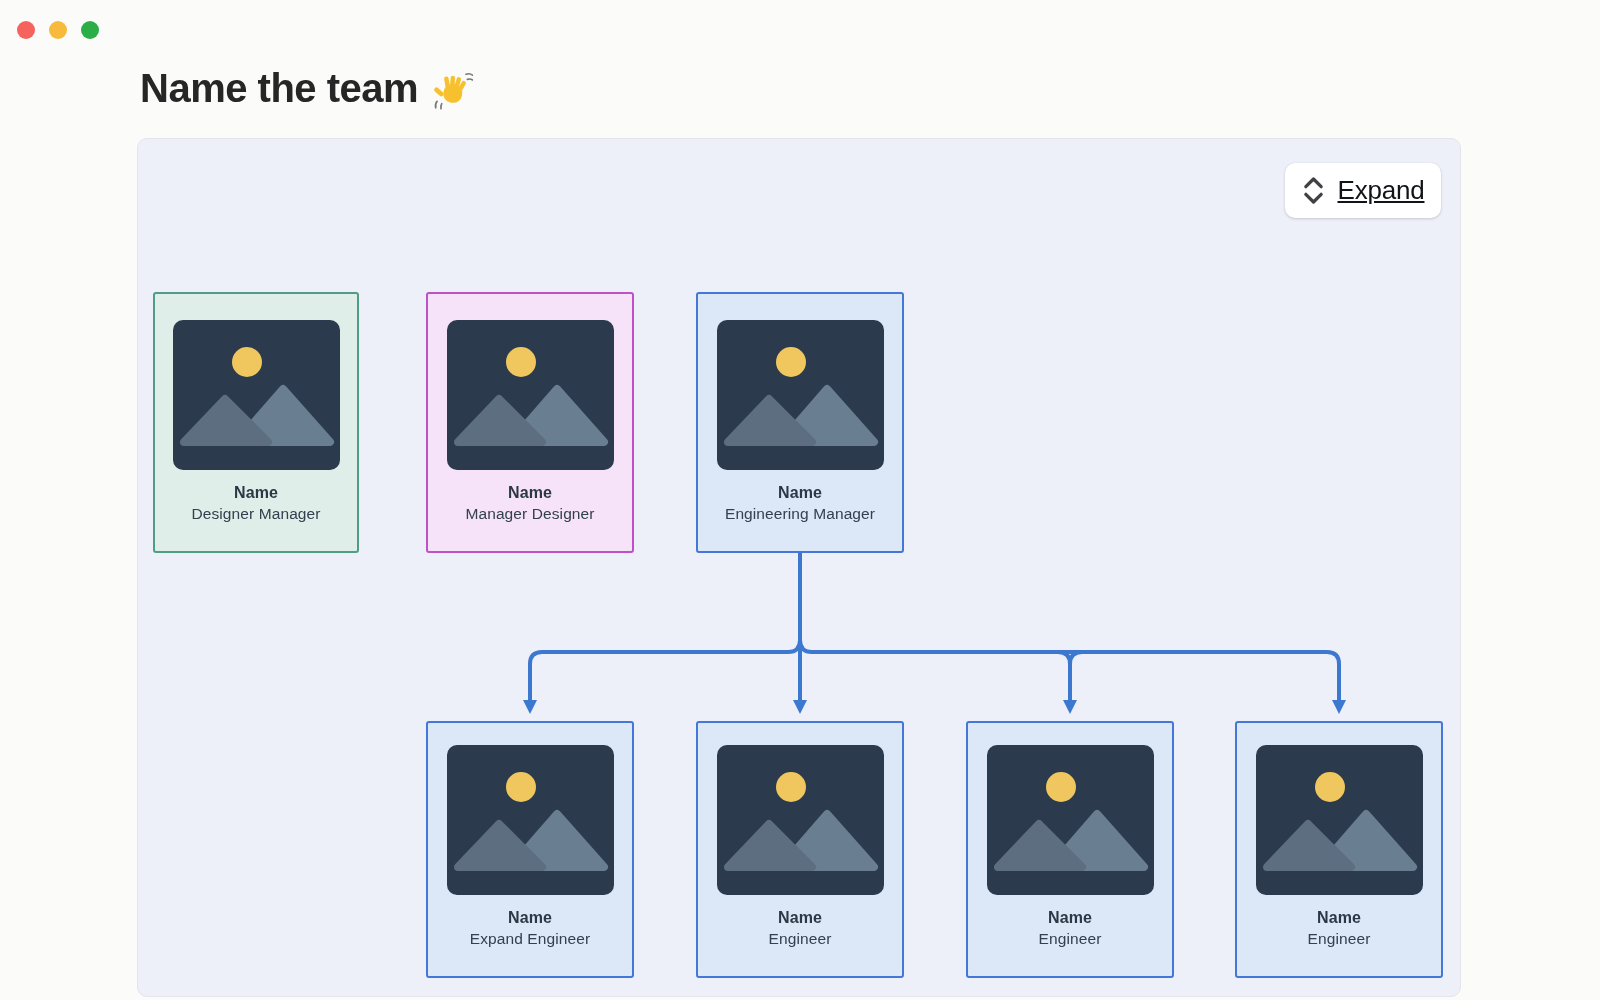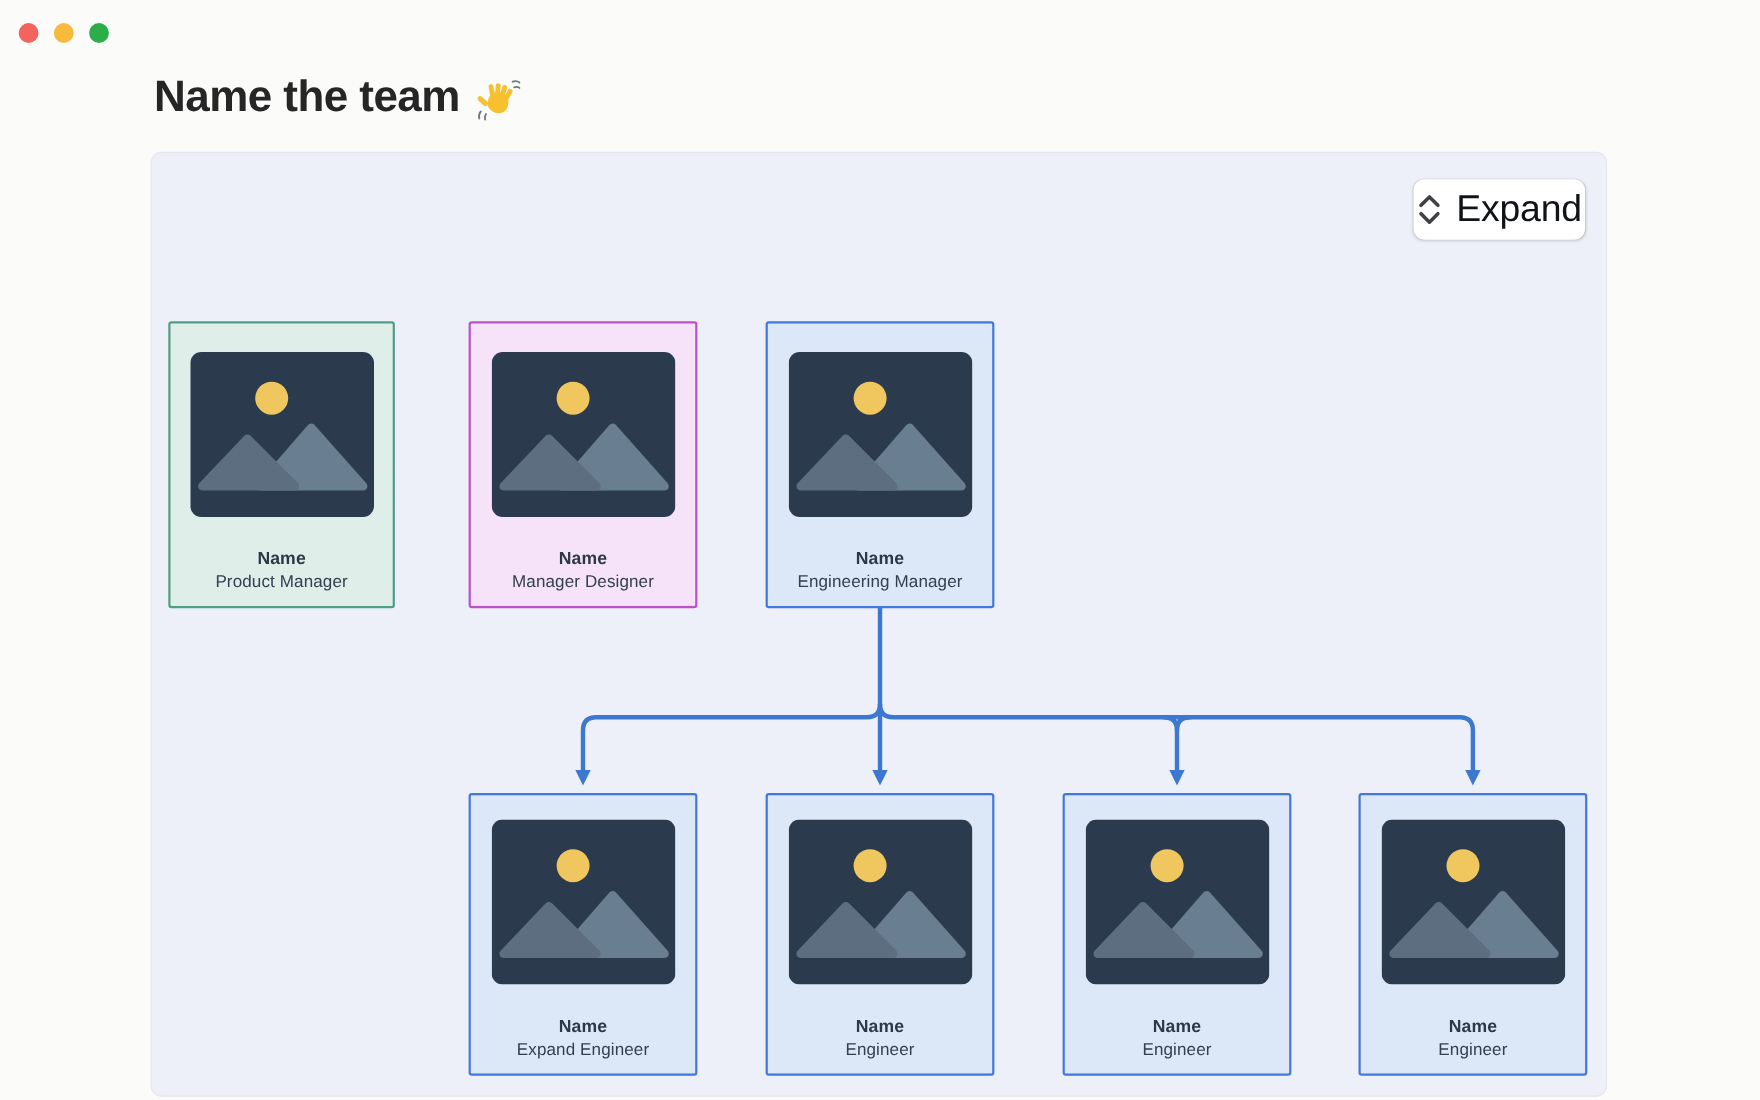--- a/index.html
+++ b/index.html
@@ -24,38 +24,38 @@
     background:#edf0f8; border:1px solid #e4e5e9; border-radius:10px;
   }
 
   .expand-btn {
     position:absolute; left:1147px; top:24px; width:156px; height:55px;
     background:#ffffff; border:none; border-radius:10px;
     box-shadow:0 1px 3px rgba(0,0,0,0.16), 0 0 1px rgba(0,0,0,0.10);
     display:flex; align-items:center; justify-content:center; gap:13px;
     cursor:pointer;
   }
-  .expand-label { font-size:34px; font-weight:500; color:#101317; letter-spacing:-0.2px; }
+  .expand-label { font-size:26px; font-weight:500; color:#101317; letter-spacing:-0.2px;text-decoration:underline; }
 
   .connectors { position:absolute; left:0; top:0; width:1324px; height:859px; pointer-events:none; }
 
   
   .card {
     position:absolute; width:208px; border-radius:3px; border:2px solid; text-align:center;
     cursor:pointer;
   }
   .card.top   { top:153px; height:261px; }
   .card.child { top:582px; height:257px; }
   .t-green { background:#dfeee9; border-color:#4e9e86; }
   .t-pink  { background:#f6e3f9; border-color:#bc52c5; }
   .t-blue  { background:#dce7f8; border-color:#4377d8; }
 
   .ph { display:block; margin:26px auto 0; }
   .card.child .ph { margin-top:22px; }
-  .card-name { margin-top:28px; font-size:16px; font-weight:700; color:#2c3845; line-height:21px; letter-spacing:0.1px; }
+  .card-name { margin-top:12px; font-size:16px; font-weight:700; color:#2c3845; line-height:21px; letter-spacing:0.1px; }
   .card-role { font-size:15.5px; color:#33404e; line-height:21px; letter-spacing:0.1px; }
 </style>
 </head>
 <body>
 
 <svg width="0" height="0" style="position:absolute">
   <defs>
     <symbol id="ph-img" viewBox="0 0 167 150">
       <rect width="167" height="150" rx="10" fill="#2b3b4d"></rect>
       <g stroke-linejoin="round">
@@ -117,21 +117,21 @@
       <path d="M4 19 L12 27 L20 19" stroke="#3f4145" stroke-width="3.4" stroke-linecap="round" stroke-linejoin="round"></path>
     </svg>
     <span class="expand-label">Expand</span>
   </button>
 
   <div class="card top t-green" style="left:15px; width:206px">
     <svg class="ph" width="167" height="150">
         <use href="#ph-img"></use>
       </svg>
     <div class="card-name">Name</div>
-    <div class="card-role">Product Manager</div>
+    <div class="card-role">Designer Manager</div>
   </div>
 
   <div class="card top t-pink" style="left:288px">
     <svg class="ph" width="167" height="150">
         <use href="#ph-img"></use>
       </svg>
     <div class="card-name">Name</div>
     <div class="card-role">Manager Designer</div>
   </div>
 

